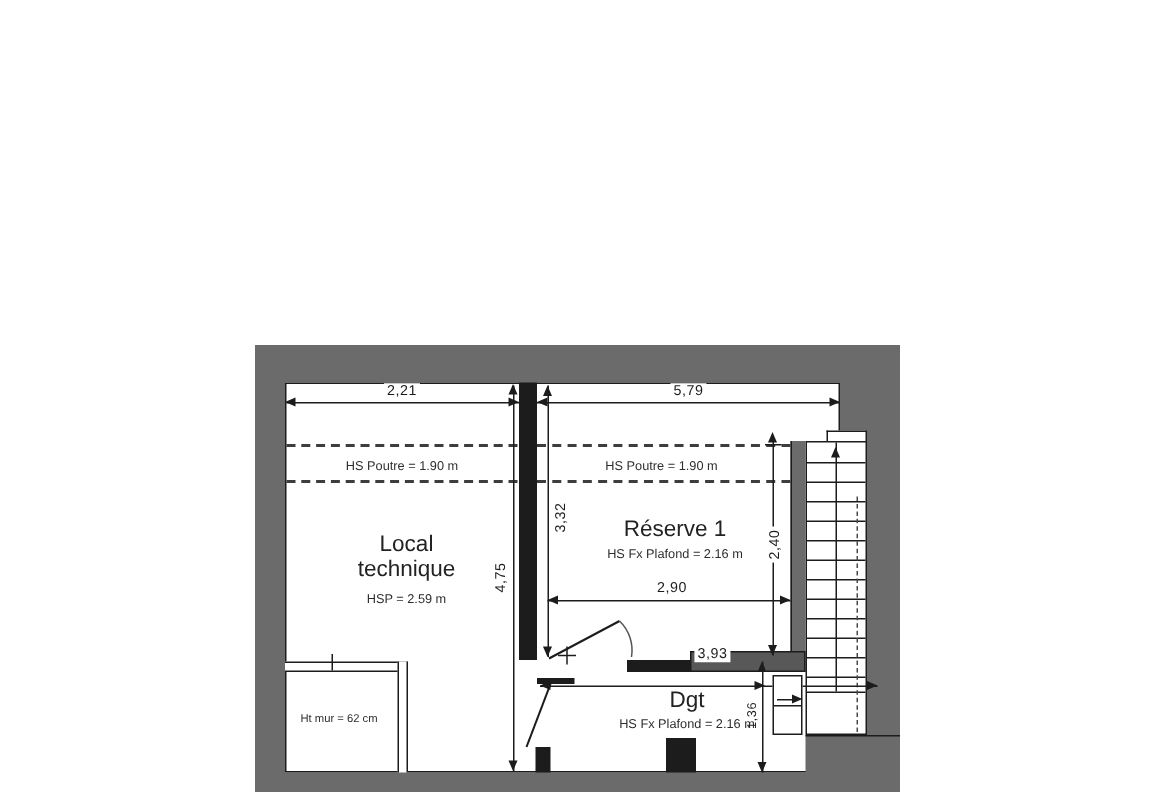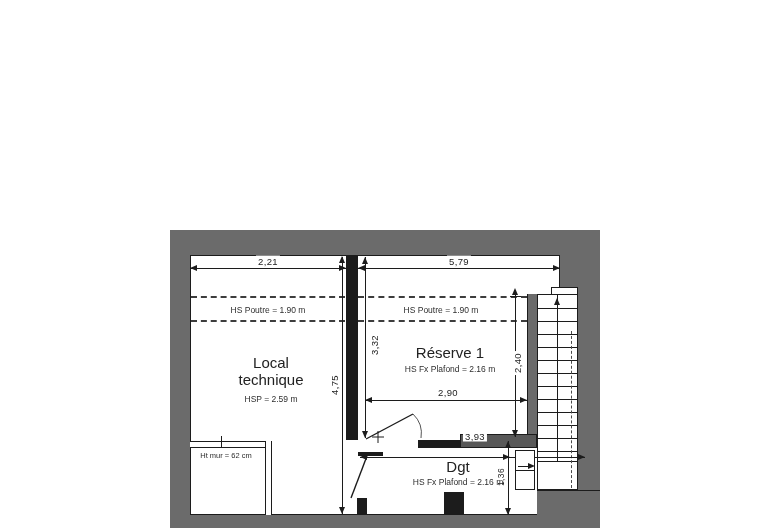--- a/index.html
+++ b/index.html
@@ -70,21 +70,21 @@
   <div class="abs wall-gray" style="left:527px;top:294px;width:10px;height:154px;border-left:1px solid #1c1c1c;border-bottom:1px solid #1c1c1c;box-sizing:border-box;"></div>
   <div class="abs wall-black" style="left:418px;top:440px;width:44px;height:8px;"></div>
   <div class="abs" style="left:460px;top:434px;width:77px;height:14px;background:#585858;border:1px solid #1c1c1c;box-sizing:border-box;"></div>
   <div class="abs wall-black" style="left:358px;top:452px;width:25px;height:4px;"></div>
   <div class="abs wall-black" style="left:357px;top:498px;width:10px;height:17px;"></div>
   <div class="abs wall-black" style="left:444px;top:492px;width:20px;height:23px;"></div>
 
   <div class="low-wall-h" style="left:190px;top:441px;width:82px;height:7px;"></div>
   <div class="low-wall-v" style="left:265px;top:441px;width:7px;height:74px;"></div>
   <div class="ln" style="left:221px;top:436px;width:1px;height:11px;"></div>
-  <div class="note" style="left:226px;top:455px;font-size:7.5px;">Ht mur = 62 cm</div>
+  <div class="note" style="left:226px;top:479px;font-size:7.5px;">Ht mur = 62 cm</div>
 
   <div class="dash-h" style="left:191px;top:296px;width:154px;"></div>
   <div class="dash-h" style="left:191px;top:320px;width:154px;"></div>
   <div class="dash-h" style="left:358px;top:296px;width:169px;"></div>
   <div class="dash-h" style="left:358px;top:320px;width:169px;"></div>
   <div class="note" style="left:268px;top:310px;">HS Poutre = 1.90 m</div>
   <div class="note" style="left:441px;top:310px;">HS Poutre = 1.90 m</div>
 
   <div class="ln" style="left:191px;top:268px;width:155px;height:1px;"></div>
   <div class="arr left" style="left:190px;top:265px;"></div>

